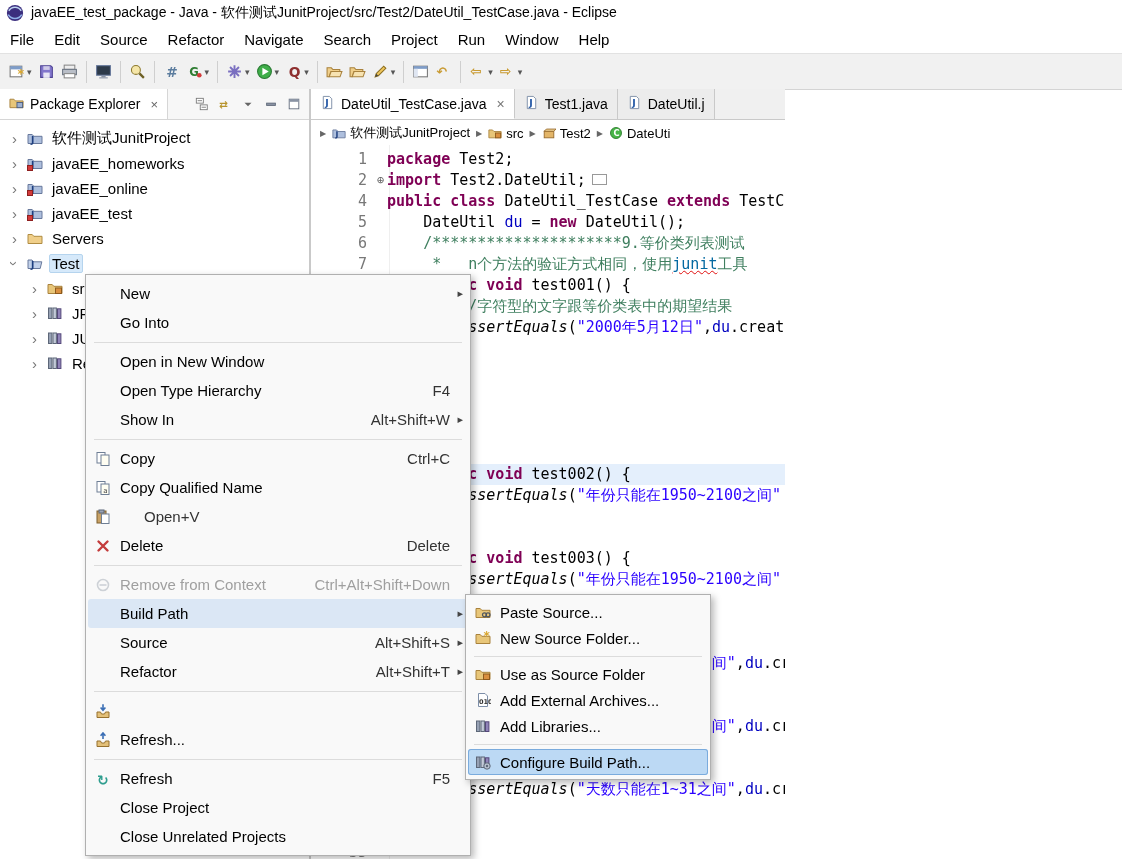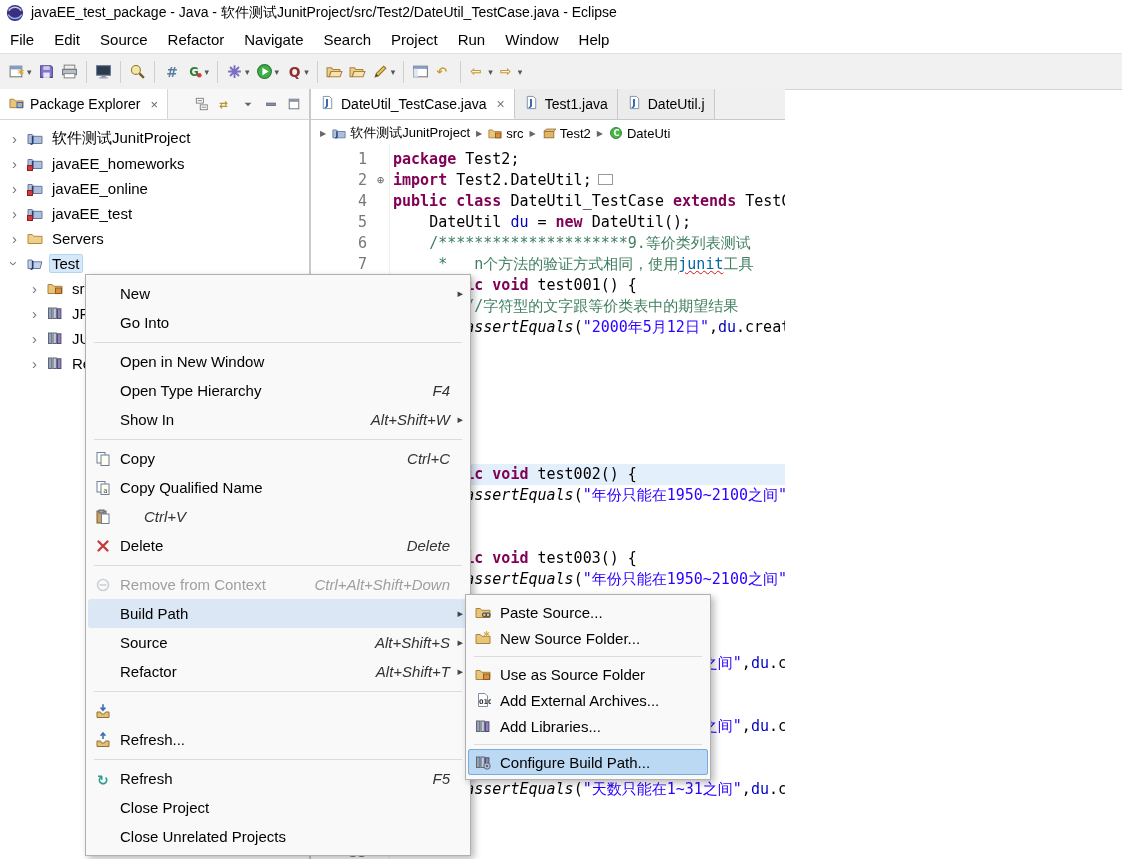--- a/index.html
+++ b/index.html
@@ -44,41 +44,41 @@
   .breadcrumb{height:26px;display:flex;align-items:center;font-size:13px;background:#fff;
               border-bottom:1px solid #ededed;padding-left:5px;white-space:nowrap;}
   .crumb{display:flex;align-items:center;gap:4px;padding:1px 2px;}
   .crumb svg{display:block;width:14px;height:14px}
   .bsep{font-size:8px;color:#666;margin:0 4px;}
   .code{position:absolute;left:0;top:56px;right:0;bottom:0;background:#fff;overflow:hidden;
         font-family:"DejaVu Sans Mono",monospace;font-size:15px;line-height:21px;}
   .code::before{content:"";position:absolute;left:78px;top:0;bottom:0;border-left:1px solid #efefef;}
   .gnum{position:absolute;left:0;width:56px;text-align:right;color:#787878;height:21px;}
   .gfold{position:absolute;left:62px;width:15px;color:#666;font-size:12px;height:21px;text-align:center;}
-  .cline{position:absolute;left:82px;height:21px;white-space:pre;tab-size:4;text-align:center;}
+  .cline{position:absolute;left:76px;height:21px;white-space:pre;tab-size:4;text-align:center;}
   .hlband{position:absolute;left:79px;right:0;height:21px;background:#e4effc;}
   .k{color:#7f0055;font-weight:bold;}
   .s{color:#2a00ff;}
   .c{color:#3f7f5f;}
   .ce{color:#0369a1;text-decoration:underline wavy #e01010 1px;}
   .f{color:#0000c0;}
   .m{font-style:italic;}
   .endbox{display:inline-block;width:13px;height:9px;border:1px solid #999;margin-left:6px;background:#fff;}
   
   .menu{position:absolute;background:#f9f9f9;border:1px solid #b0b0b0;box-shadow:3px 3px 7px rgba(0,0,0,.28);
         padding:4px 2px;font-size:15px;z-index:50;}
   .menu.ctx{left:85px;top:274px;width:380px;}
   .menu.sub{left:465px;top:594px;width:240px;z-index:60;}
   .mitem{display:grid;grid-template-columns:30px 1fr auto 16px;align-items:center;}
   .ctx .mitem{height:29px;}
   .sub .mitem{height:26px;}
   .micon{display:flex;justify-content:center;align-items:center;}
   .micon svg{display:block}
   .mlabel{padding-left:2px;}
-  .mshort{color:#333;padding-left:26px;padding-right:2px;font-style:italic;}
+  .mshort{color:#333;padding-left:26px;padding-right:2px;}
   .marrow{color:#444;font-size:11px;text-align:right;padding-right:5px;}
   .msep{height:10px;position:relative;}
   .msep::after{content:"";position:absolute;left:6px;right:6px;top:50%;border-top:1px solid #dcdcdc;}
   .mitem.dis .mlabel,.mitem.dis .mshort{color:#9f9f9f;}
   .mitem.dis svg{opacity:.45;}
   .mitem.mhl{background:#dbe7f5;border-radius:3px;}
   .mitem.msel{background:#bcd9f4;box-shadow:inset 0 0 0 1px #7aabdd;border-radius:3px;}
 </style>
 </head>
 <body>
@@ -608,21 +608,21 @@
         <span class="marrow"></span>
       </div>
       <div class="mitem">
         <span class="micon">
           <svg width="16" height="16" viewBox="0 0 16 16">
             <rect x="2" y="2" width="9" height="12" fill="#c9a266" stroke="#7d5f2e"></rect>
             <rect x="4" y="1" width="5" height="3" fill="#9aa4b5" stroke="#5d6778"></rect>
             <rect x="6.5" y="5" width="7.5" height="9.5" fill="#fff" stroke="#6f7f95"></rect>
           </svg>
         </span>
-        <span class="mshort">Ctrl+V</span>
+        <span class="mshort">Open+V</span>
         <span class="marrow"></span>
       </div>
       <div class="mitem">
         <span class="micon">
           <svg width="16" height="16" viewBox="0 0 16 16">
             <path d="M3.5 3.5 L12.5 12.5 M12.5 3.5 L3.5 12.5" stroke="#c43c3c" stroke-width="2.4" stroke-linecap="round"></path>
           </svg>
         </span>
         <span class="mlabel">Delete</span>
         <span class="mshort">Delete</span>

